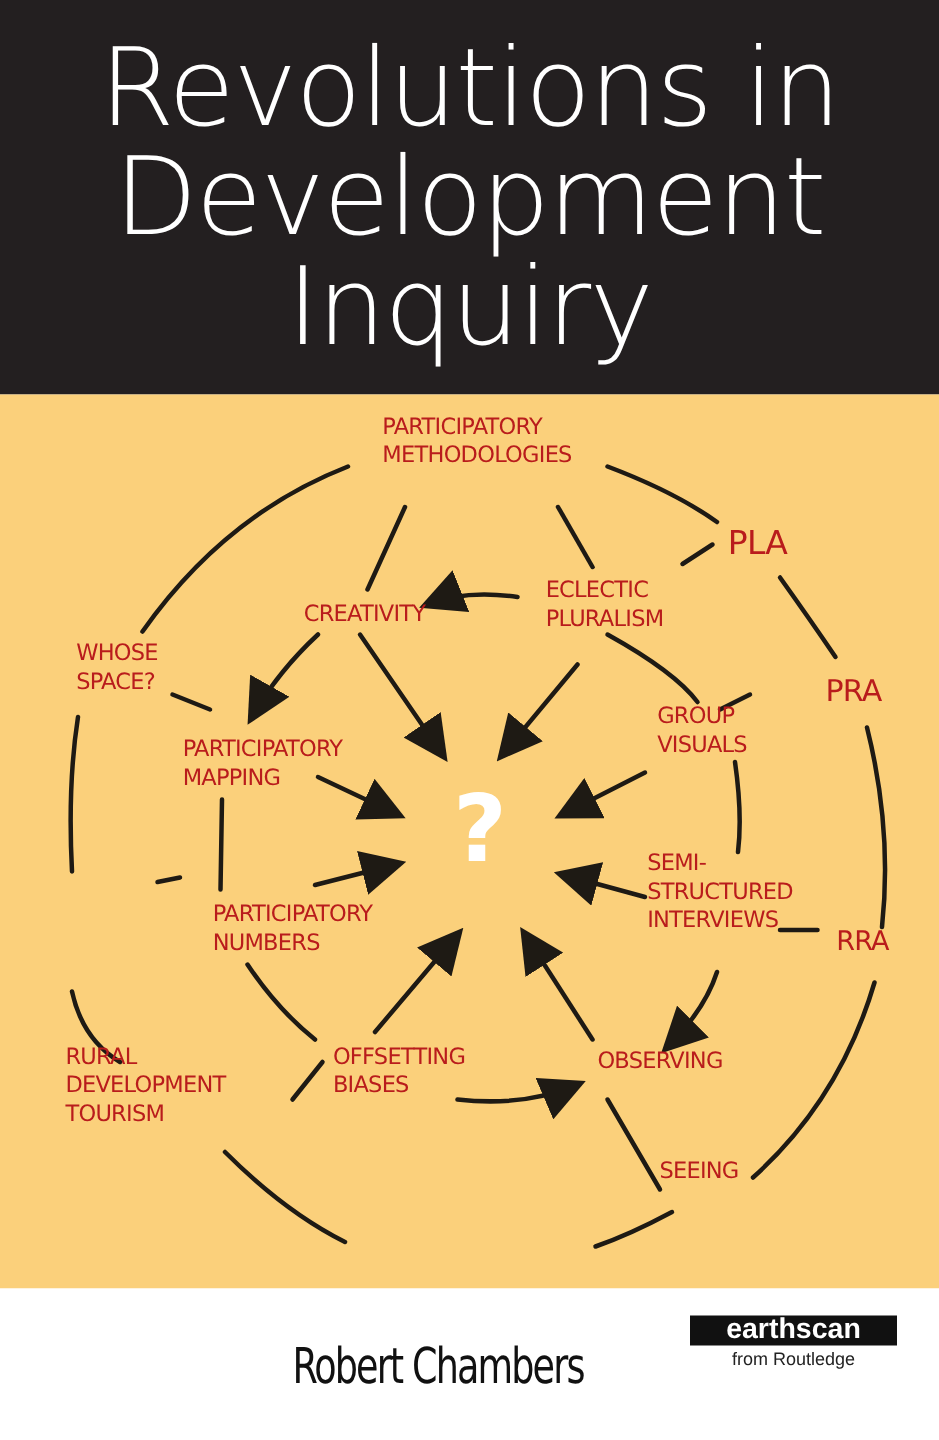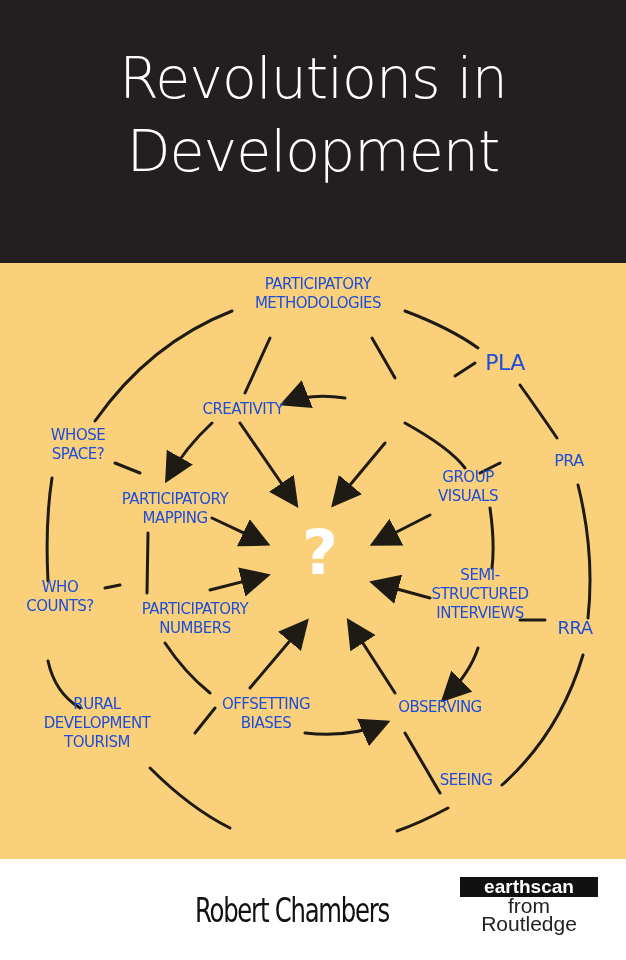--- a/index.html
+++ b/index.html
@@ -1,41 +1,42 @@
 <!DOCTYPE html>
 <html><head>
 <meta charset="utf-8">
 <style>
   html,body{margin:0;padding:0;}
   body{width:626px;height:960px;background:#ffffff;position:relative;overflow:hidden;}
   .title-band{position:absolute;left:0;top:0;width:626px;height:263px;background:#231f20;}
   .title{position:absolute;left:0;top:22px;width:626px;text-align:center;color:#ffffff;
-    font-family:"DejaVu Sans",sans-serif;font-weight:300;font-size:57px;line-height:73px;letter-spacing:-1px;margin-top:20px;}
+    font-family:"DejaVu Sans",sans-serif;font-weight:300;font-size:72px;line-height:73px;letter-spacing:-1px;}
   .title span{display:block;}
   .diagram{position:absolute;left:0;top:263px;width:626px;height:596px;background:#fbd07b;}
   .diagram svg{position:absolute;left:0;top:0;}
-  .lbl{position:absolute;font-family:"DejaVu Sans",sans-serif;font-size:15px;line-height:19px;color:#1d4ed8;
-    text-align:center;white-space:pre;letter-spacing:-0.5px;transform:translateX(-50%);}
+  .lbl{position:absolute;font-family:"DejaVu Sans",sans-serif;font-size:15px;line-height:19px;color:#b91c1c;
+    text-align:left;white-space:pre;letter-spacing:-0.5px;transform:translateX(-50%);}
   .qmark{position:absolute;left:320px;top:255px;transform:translateX(-50%);font-family:"DejaVu Sans",sans-serif;
     font-weight:bold;font-size:62px;color:#ffffff;line-height:70px;}
   .footer{position:absolute;left:0;top:859px;width:626px;height:113px;background:#ffffff;}
   .author{position:absolute;left:195px;top:32px;font-family:"DejaVu Sans Condensed","DejaVu Sans",sans-serif;
     font-size:33px;color:#111;letter-spacing:-1.5px;transform:scaleX(0.82);transform-origin:left;}
   .publisher{position:absolute;left:460px;top:18px;width:138px;}
   .pub-brand{display:block;background:#111;color:#fff;font-family:"Liberation Sans",sans-serif;font-weight:bold;
     font-size:19px;line-height:20px;text-align:center;letter-spacing:0px;}
-  .pub-sub{display:block;color:#222;font-family:"Liberation Sans",sans-serif;font-size:21px;line-height:18px;text-align:center;}
+  .pub-sub{display:block;color:#222;font-family:"Liberation Sans",sans-serif;font-size:12px;line-height:18px;text-align:center;}
 </style>
 </head>
 <body>
 
 <div class="title-band">
   <div class="title">
     <span>Revolutions in</span>
     <span>Development</span>
+    <span>Inquiry</span>
   </div>
 </div>
 
 <div class="diagram">
   <svg width="626" height="596" viewBox="0 0 626 596">
     <defs>
       <marker id="ah" markerWidth="10" markerHeight="10" refX="8" refY="5" orient="auto">
         <path d="M0,0 L10,5 L0,10 z" fill="#1e1a14"></path>
       </marker>
     </defs>
@@ -76,31 +77,31 @@
       <path d="M250,425 L305,360" marker-end="url(#ah)"></path>
       <path d="M395,430 L350,360" marker-end="url(#ah)"></path>
       <path d="M305,470 Q350,475 385,460" marker-end="url(#ah)"></path>
       <path d="M478,385 Q470,410 445,435" marker-end="url(#ah)"></path>
     </g>
   </svg>
 
   <div class="lbl" style="left:318px;top:12px;">PARTICIPATORY
 METHODOLOGIES</div>
   <div class="lbl" style="left:505px;top:90px;font-size:22px;">PLA</div>
-  <div class="lbl" style="left:569px;top:188px;font-size:16px;">PRA</div>
+  <div class="lbl" style="left:569px;top:188px;font-size:20px;">PRA</div>
   <div class="lbl" style="left:575px;top:355px;font-size:18px;">RRA</div>
   <div class="lbl" style="left:243px;top:137px;">CREATIVITY</div>
+  <div class="lbl" style="left:403px;top:121px;">ECLECTIC
+PLURALISM</div>
   <div class="lbl" style="left:78px;top:163px;">WHOSE
 SPACE?</div>
   <div class="lbl" style="left:175px;top:227px;">PARTICIPATORY
 MAPPING</div>
   <div class="lbl" style="left:468px;top:205px;">GROUP
 VISUALS</div>
-  <div class="lbl" style="left:60px;top:315px;">WHO
-COUNTS?</div>
   <div class="lbl" style="left:195px;top:337px;">PARTICIPATORY
 NUMBERS</div>
   <div class="lbl" style="left:480px;top:303px;">SEMI-
 STRUCTURED
 INTERVIEWS</div>
   <div class="lbl" style="left:266px;top:432px;">OFFSETTING
 BIASES</div>
   <div class="lbl" style="left:97px;top:432px;">RURAL
 DEVELOPMENT
 TOURISM</div>

